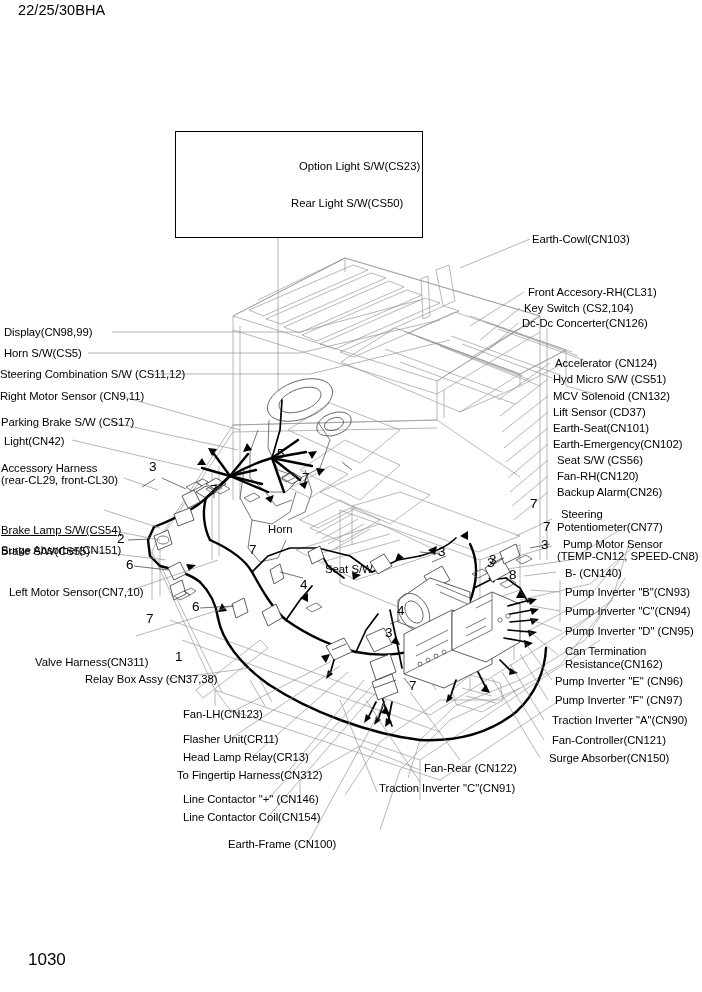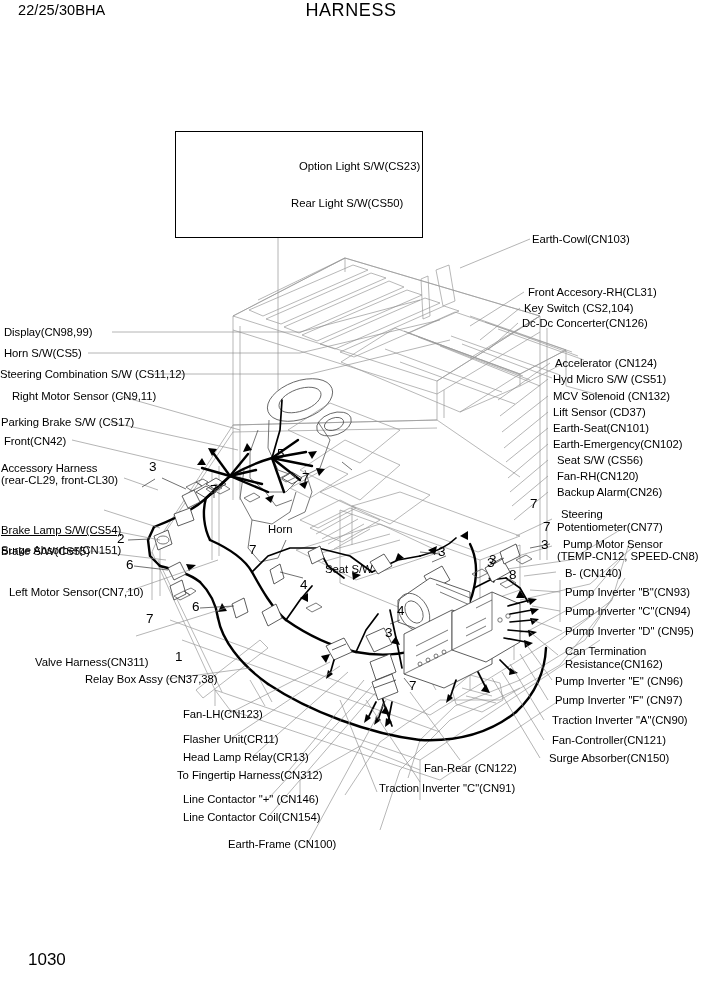--- a/index.html
+++ b/index.html
@@ -99,21 +99,20 @@
   .fillw  { fill: #ffffff; stroke: #333; stroke-width: 0.8; }
   .fillw2 { fill: #ffffff; stroke: #777; stroke-width: 0.7; }
   .blk    { fill: #000; }
 </style>
 </head>
 <body>
 
 <div id="page">
 
   <div class="hdr-model">22/25/30BHA</div>
-  <div class="hdr-title">HARNESS</div>
 
   <svg class="art" viewBox="0 0 702 992">
 
     <g>
       <path class="fillw" d="M196 186 L214 167 L222 172 L204 191 Z"></path>
       <path class="fillw" d="M204 191 L222 172 L230 177 L212 196 Z"></path>
       <path class="fillw" d="M212 196 L230 177 L268 193 L252 214 Z"></path>
       <path class="fillw" d="M221 171 L251 153 L276 168 L264 189 Z"></path>
       <path class="fillw" d="M214 175 L264 192 L252 214 L206 197 Z"></path>
       <path class="fillw2" d="M225 178 L244 165 L252 169 L234 183 Z"></path>
@@ -484,23 +483,23 @@
     </g>
   </svg>
 
   <div class="inset-box"></div>
   <div class="inset-lbl" style="left:299px; top:160px;">Option Light S/W(CS23)</div>
   <div class="inset-lbl" style="left:291px; top:197px;">Rear Light S/W(CS50)</div>
 
   <div class="lbl l" style="left:4px; top:326px;">Display(CN98,99)</div>
   <div class="lbl l" style="left:4px; top:347px;">Horn S/W(CS5)</div>
   <div class="lbl l" style="left:0px; top:368px;">Steering Combination S/W (CS11,12)</div>
-  <div class="lbl l" style="left:0px; top:390px;padding-left:12px;">Right Motor Sensor (CN9,11)</div>
+  <div class="lbl l" style="left:0px; top:390px;">Right Motor Sensor (CN9,11)</div>
   <div class="lbl l" style="left:1px; top:416px;">Parking Brake S/W  (CS17)</div>
-  <div class="lbl l" style="left:4px; top:435px;">Front(CN42)</div>
+  <div class="lbl l" style="left:4px; top:435px;">Light(CN42)</div>
   <div class="lbl l" style="left:1px; top:462px;">Accessory Harness</div>
   <div class="lbl l" style="left:1px; top:474px;">(rear-CL29, front-CL30)</div>
   <div class="lbl l" style="left:1px; top:504px;margin-top:40px;">Surge Absorber(CN151)</div>
   <div class="lbl l" style="left:1px; top:524px;text-decoration:underline;">Brake Lamp S/W(CS54)</div>
   <div class="lbl l" style="left:1px; top:545px;">Brake S/W(CS55)</div>
   <div class="lbl l" style="left:1px; top:586px;margin-left:8px;">Left Motor Sensor(CN7,10)</div>
   <div class="lbl l" style="left:35px; top:630px;margin-top:26px;">Valve Harness(CN311)</div>
   <div class="lbl l" style="left:85px; top:673px;">Relay Box Assy (CN37,38)</div>
   <div class="lbl l" style="left:183px; top:708px;">Fan-LH(CN123)</div>
   <div class="lbl l" style="left:183px; top:733px;">Flasher Unit(CR11)</div>

